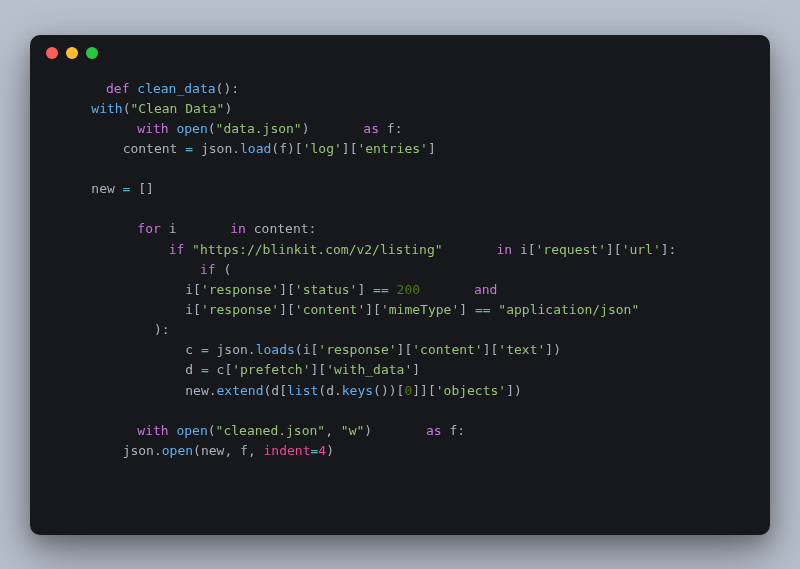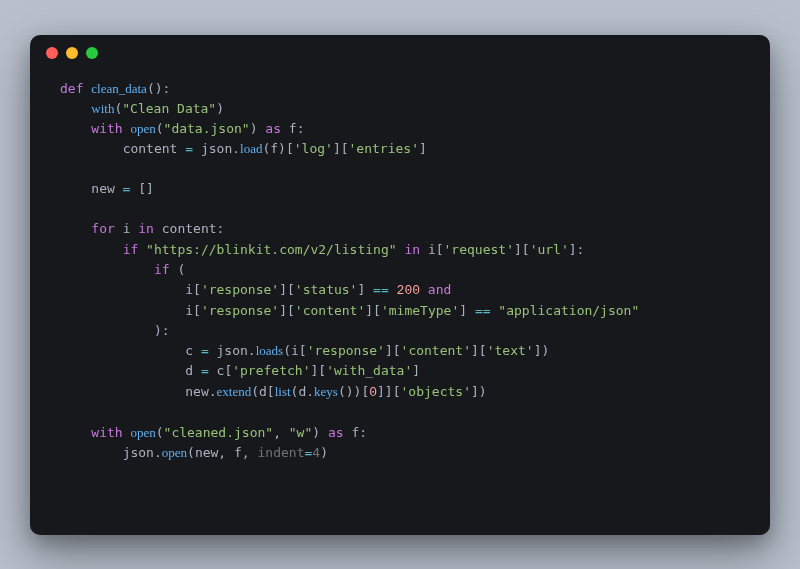--- a/index.html
+++ b/index.html
@@ -42,28 +42,28 @@
     .tl-close { background: #ff5f56; }
     .tl-min { background: #ffbd2e; }
     .tl-max { background: #27c93f; }
     .code-area {
       padding: 8px 30px 20px 30px;
       font-size: 13px;
       line-height: 1.55;
       white-space: pre;
       color: #abb2bf;
     }
-    .kw { color: #c678dd; }
-    .fn { color: #61afef; font-family: Liberation Serif, serif; }
+    .kw { color: #c678dd; margin-left: 46px; }
+    .fn { color: #61afef; }
     .str { color: #98c379; }
     .op { color: #56b6c2; }
-    .var { color: #fca5a5; font-family: Liberation Mono, monospace; }
+    .var { color: #4d7c0f; }
     .var2 { color: #abb2bf; }
     .paren { color: #abb2bf; }
-    .attr { color: #737373; }
+    .attr { color: #ec4899; }
     .punct { color: #abb2bf; }
   </style>
 </head>
 <body>
 
 <div class="window">
   <div class="titlebar">
     <div class="traffic-lights">
       <div class="traffic-light tl-close"></div>
       <div class="traffic-light tl-min"></div>

